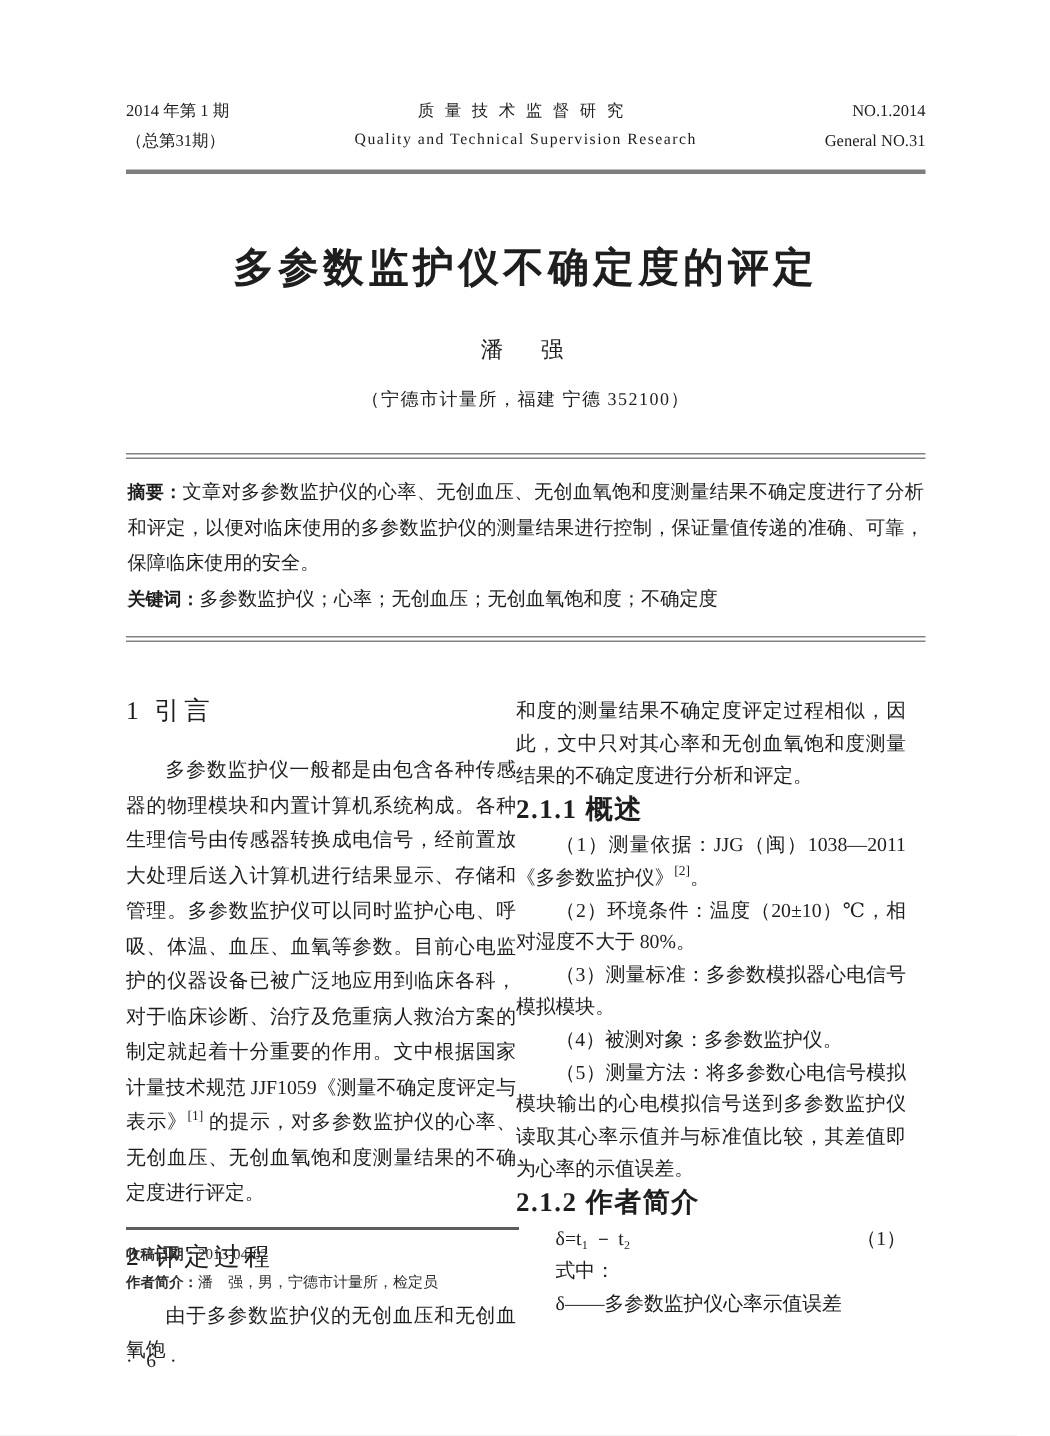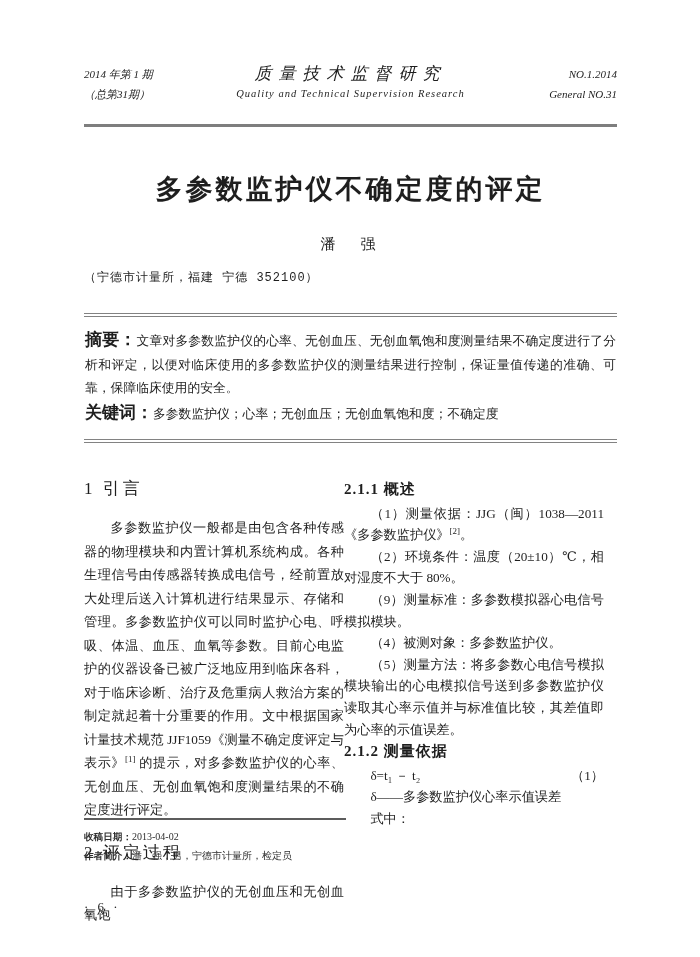--- a/index.html
+++ b/index.html
@@ -15,58 +15,57 @@
     overflow: hidden;
   }
   .content { padding: 64px 83px 0 84px; }
 
   
   .header {
     display: flex;
     justify-content: space-between;
     align-items: flex-start;
     border-bottom: 3px solid #7e7e7e;
-    padding-bottom: 20px;
+    padding-bottom: 9px;
     font-size: 11px;
     line-height: 20px;
-    font-style: italic;
   }
   .header-left  { text-align: left;  width: 120px; }
   .header-right { text-align: right; width: 120px; }
   .header-center { text-align: center; flex: 1; }
-  .journal-cn { font-size: 17px; letter-spacing: 7px; font-weight: 500; }
+  .journal-cn { font-size: 11px; letter-spacing: 7px; font-weight: 500; }
   .journal-en { font-size: 10.5px; letter-spacing: 1px; margin-top: 0; }
 
   
   .title {
     margin: 44px 0 0;
     text-align: center;
     font-family: "Liberation Sans", "DejaVu Sans", sans-serif;
     font-weight: bold;
     font-size: 27px;
     letter-spacing: 3px;
   }
   .author { text-align: center; margin-top: 28px; font-size: 15px; letter-spacing: 5px; }
-  .affiliation { text-align: left; margin-top: 15px; font-size: 12px; letter-spacing: 1px; font-family: Liberation Mono, monospace; }
+  .affiliation { text-align: center; margin-top: 15px; font-size: 12px; letter-spacing: 1px; }
 
   
   .abstract {
     margin-top: 27px;
     border-top: 4px double #828282;
     border-bottom: 4px double #828282;
     padding: 11px 1px 13px;
     font-size: 12.8px;
     line-height: 23.5px;
     text-align: justify;
   }
   .abstract p { margin: 0; }
   .abs-label {
     font-family: "Liberation Sans", "DejaVu Sans", sans-serif;
     font-weight: bold;
-    font-size: 17px;
+    font-size: 12px;
   }
 
   
   .columns { display: flex; margin-top: 35px; }
   .col { width: 260px; font-size: 13.2px; }
   .body-p { margin: 0; text-align: justify; line-height: 23.5px; }
   .col-right .body-p { line-height: 21.6px; }
   .indent { text-indent: 2em; }
   .indent2 { text-indent: 2em; }
   .sec {
@@ -79,21 +78,21 @@
   .sec-2 { margin-top: 20px; }
   .subsec {
     font-size: 14.2px;
     font-weight: bold;
     margin: 3px 0 3px;
     line-height: 23px;
     letter-spacing: 0.3px;
     white-space: nowrap;
   }
   .subsubsec {
-    font-size: 15px;
+    font-size: 18px;
     font-weight: bold;
     margin: 1px 0 2px;
     line-height: 21.6px;
     letter-spacing: 1px;
   }
   sup.ref { font-size: 9px; line-height: 0; vertical-align: super; }
 
   .formula {
     display: flex;
     justify-content: space-between;
@@ -146,33 +145,34 @@
     <div class="columns">
 
       <div class="col col-left">
         <h2 class="sec">1 引言</h2>
         <p class="body-p indent"><span>多参数监护仪一般都是由包含各种传感器的物理模块和内置计算机系统构成。各种生理信号由传感器转换成电信号，经前置放大处理后送入计算机进行结果显示、存储和管理。多参数监护仪可以同时监护心电、呼吸、体温、血压、血氧等参数。目前心电监护的仪器设备已被广泛地应用到临床各科，对于临床诊断、治疗及危重病人救治方案的制定就起着十分重要的作用。文中根据国家计量技术规范 JJF1059《测量不确定度评定与表示》</span><sup class="ref">[1]</sup><span> 的提示，对多参数监护仪的心率、无创血压、无创血氧饱和度测量结果的不确定度进行评定。</span></p>
         <h2 class="sec sec-2">2 评定过程</h2>
         <p class="body-p indent">由于多参数监护仪的无创血压和无创血氧饱</p>
       </div>
 
       <div class="col col-right">
+        <p class="body-p">和度的测量结果不确定度评定过程相似，因此，文中只对其心率和无创血氧饱和度测量结果的不确定度进行分析和评定。</p>
         <h4 class="subsubsec">2.1.1 概述</h4>
         <p class="body-p indent"><span>（1）测量依据：JJG（闽）1038—2011《多参数监护仪》</span><sup class="ref">[2]</sup><span>。</span></p>
         <p class="body-p indent">（2）环境条件：温度（20±10）℃，相对湿度不大于 80%。</p>
-        <p class="body-p indent">（9）测量标准：多参数模拟器心电信号模拟模块。</p>
+        <p class="body-p indent">（3）测量标准：多参数模拟器心电信号模拟模块。</p>
         <p class="body-p indent">（4）被测对象：多参数监护仪。</p>
         <p class="body-p indent">（5）测量方法：将多参数心电信号模拟模块输出的心电模拟信号送到多参数监护仪读取其心率示值并与标准值比较，其差值即为心率的示值误差。</p>
-        <h4 class="subsubsec">2.1.2 测量依据</h4>
+        <h4 class="subsubsec">2.1.2 作者简介</h4>
         <div class="formula">
           <span class="formula-body">δ=t₁ － t₂</span>
           <span class="formula-num">（1）</span>
         </div>
+        <p class="body-p indent2">式中：</p>
         <p class="body-p indent2">δ——多参数监护仪心率示值误差</p>
-        <p class="body-p indent2">式中：</p>
       </div>
 
     </div>
   </div>
 
   <div class="footnote">
     <div class="footnote-rule"></div>
     <p><span class="fn-label">收稿日期：</span><span>2013-04-02</span></p>
     <p><span class="fn-label">作者简介：</span><span>潘　强，男，宁德市计量所，检定员</span></p>
   </div>

